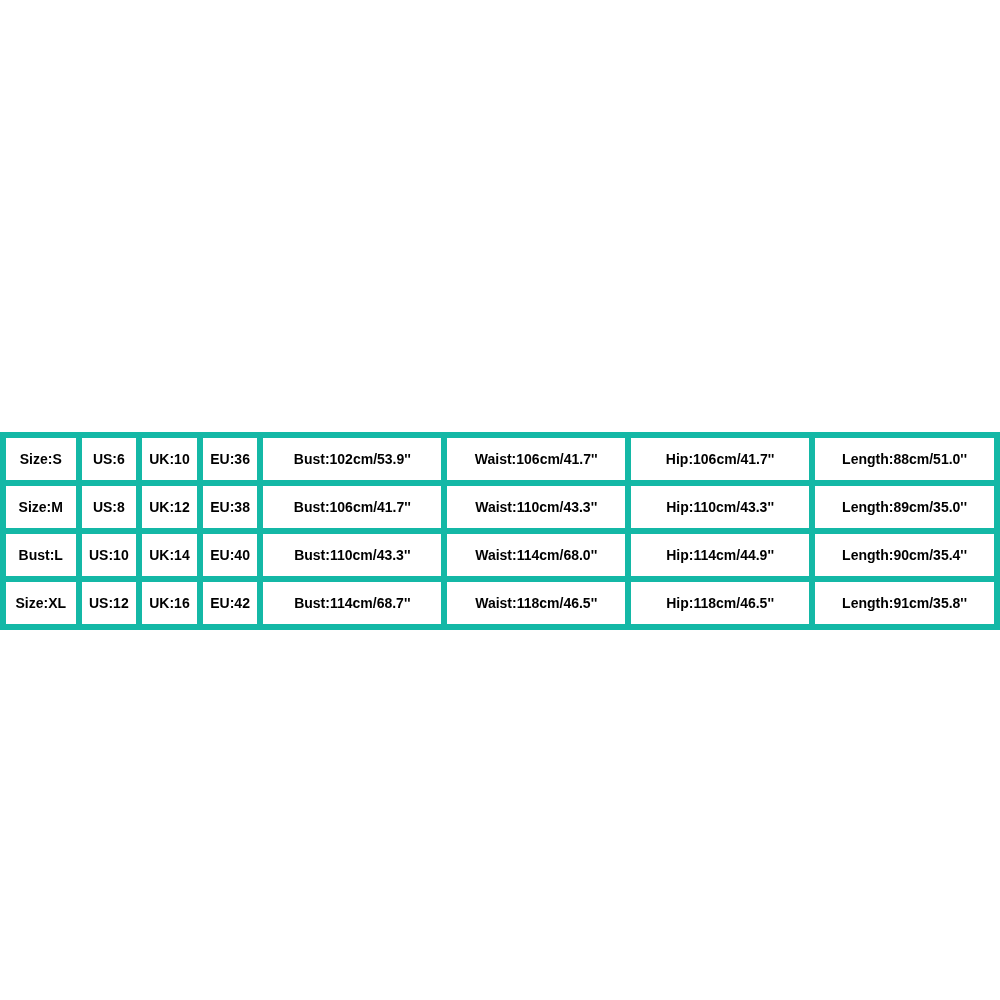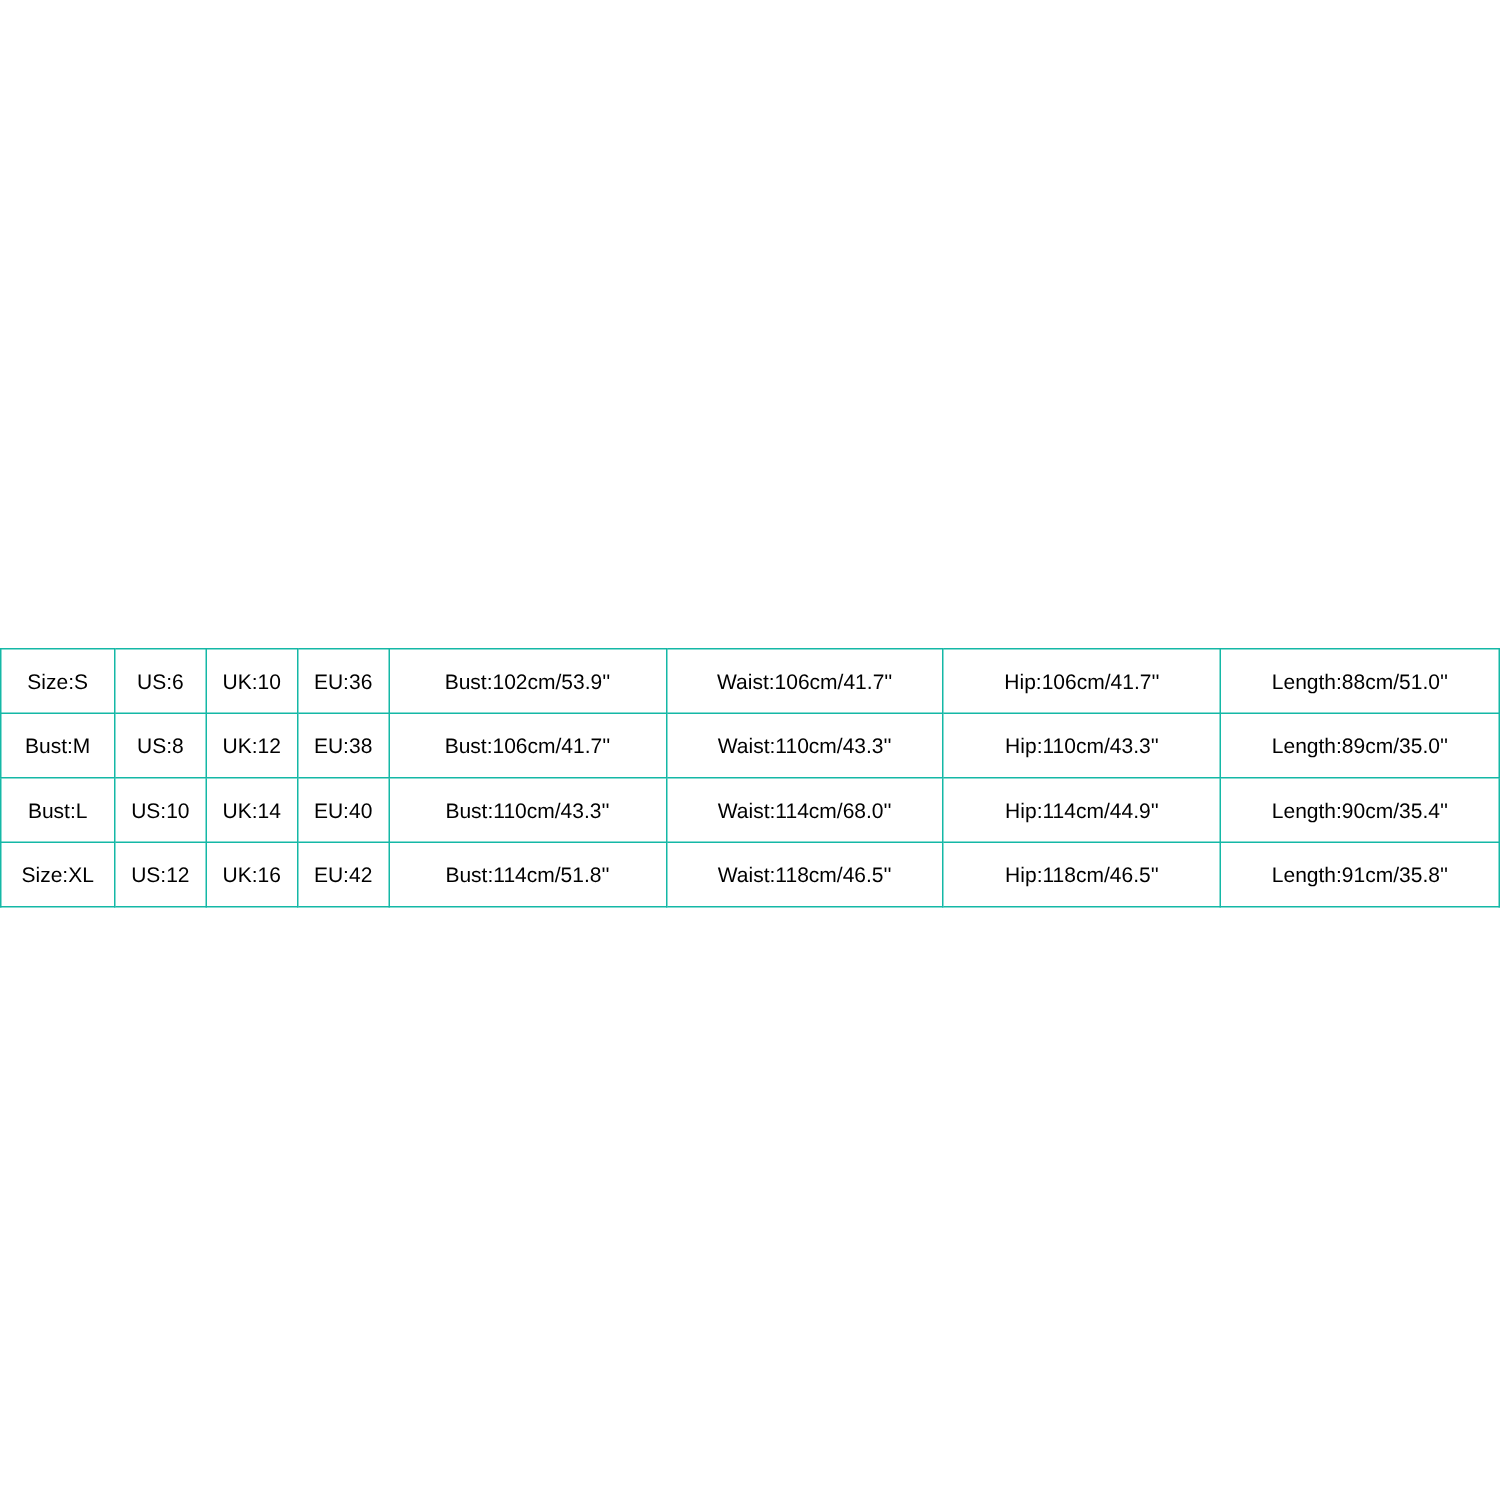--- a/index.html
+++ b/index.html
@@ -15,26 +15,26 @@
     top: 432px;
     left: 0;
     width: 1000px;
   }
   table {
     border-collapse: collapse;
     width: 100%;
     table-layout: fixed;
   }
   td {
-    border: 1px solid #14b8a6;
+    border: 6px solid #14b8a6;
     text-align: center;
     vertical-align: middle;
     height: 34px;
     font-size: 14px;
-    font-weight: normal;
+    font-weight: bold;
     color: #000;
     white-space: nowrap;
     overflow: hidden;
     padding: 4px 2px;
   }
   col.c-size  { width: 7.6%; }
   col.c-us    { width: 6.1%; }
   col.c-uk    { width: 6.1%; }
   col.c-eu    { width: 6.1%; }
   col.c-bust  { width: 18.5%; }
@@ -62,21 +62,21 @@
         <td>Size:S</td>
         <td>US:6</td>
         <td>UK:10</td>
         <td>EU:36</td>
         <td>Bust:102cm/53.9''</td>
         <td>Waist:106cm/41.7''</td>
         <td>Hip:106cm/41.7''</td>
         <td>Length:88cm/51.0''</td>
       </tr>
       <tr>
-        <td>Bust:M</td>
+        <td>Size:M</td>
         <td>US:8</td>
         <td>UK:12</td>
         <td>EU:38</td>
         <td>Bust:106cm/41.7''</td>
         <td>Waist:110cm/43.3''</td>
         <td>Hip:110cm/43.3''</td>
         <td>Length:89cm/35.0''</td>
       </tr>
       <tr>
         <td>Bust:L</td>
@@ -86,20 +86,20 @@
         <td>Bust:110cm/43.3''</td>
         <td>Waist:114cm/68.0''</td>
         <td>Hip:114cm/44.9''</td>
         <td>Length:90cm/35.4''</td>
       </tr>
       <tr>
         <td>Size:XL</td>
         <td>US:12</td>
         <td>UK:16</td>
         <td>EU:42</td>
-        <td>Bust:114cm/51.8''</td>
+        <td>Bust:114cm/68.7''</td>
         <td>Waist:118cm/46.5''</td>
         <td>Hip:118cm/46.5''</td>
         <td>Length:91cm/35.8''</td>
       </tr>
     </tbody>
   </table>
 </div>
 
 </body></html>

